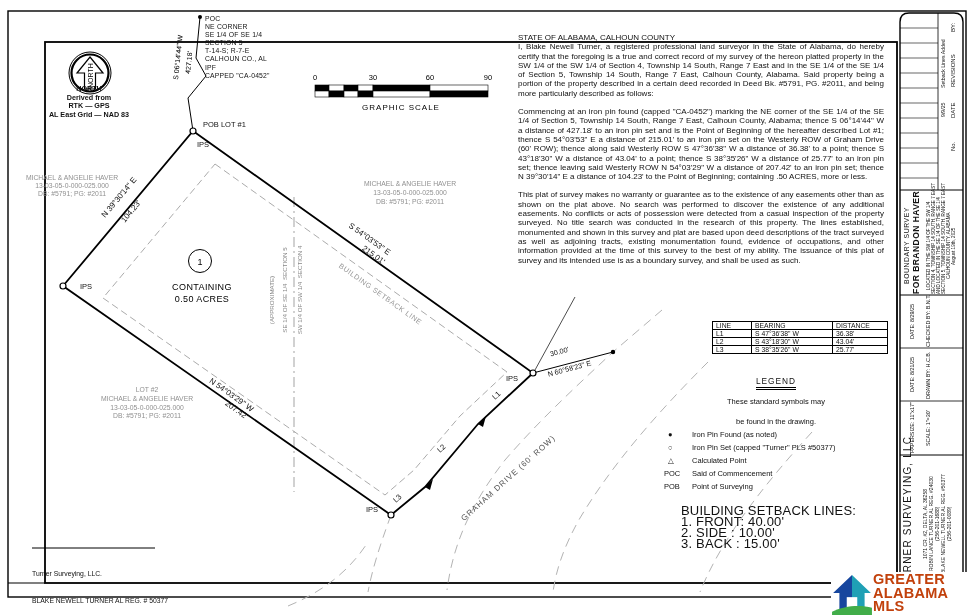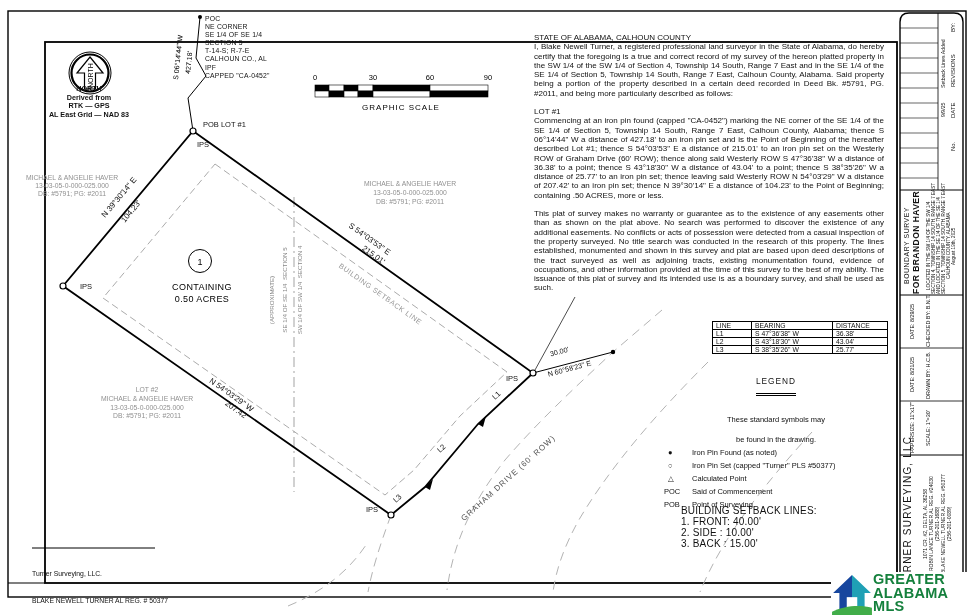--- a/index.html
+++ b/index.html
@@ -2,46 +2,46 @@
 <html><head>
 <meta charset="utf-8">
 <style>
   html,body{margin:0;padding:0;background:#e8e8e8;}
   #sheet{position:relative;width:968px;height:615px;background:#ffffff;overflow:hidden;
          font-family:"Liberation Sans",sans-serif;color:#111;}
   #platsvg{position:absolute;left:0;top:0;}
   .abs{position:absolute;}
   
   #cert{left:518px;top:33px;width:366px;font-size:8px;line-height:9.3px;text-align:justify;}
-  #cert p{margin:0 0 9px 16px;}
+  #cert p{margin:0 0 9px 0;}
   
   #pocblock{left:205px;top:15px;font-size:6.8px;line-height:8.1px;letter-spacing:.2px;}
   
   #northblock{left:28px;top:85px;width:122px;text-align:center;font-size:7.2px;line-height:8.6px;font-weight:bold;}
   
   #linetable{left:712px;top:321px;border-collapse:collapse;font-size:6.8px;}
   #linetable td,#linetable th{border:1px solid #000;padding:0 3px;height:7px;text-align:left;font-weight:normal;}
   #linetable .c1{width:32px}#linetable .c2{width:74px}#linetable .c3{width:48px}
   
   #legend{left:658px;top:377px;width:236px;font-size:7.5px;line-height:8.5px;}
-  #legend .ltitle{width:fit-content;margin:0 auto;font-size:8.3px;letter-spacing:1px;border-bottom:3px double #000;padding-bottom:7px;}
-  #legend .intro{text-align:center;margin-top:20px;}
+  #legend .ltitle{width:fit-content;margin:0 auto;font-size:8.3px;letter-spacing:1px;border-bottom:3px double #000;padding-bottom:1px;}
+  #legend .intro{text-align:center;margin-top:8px;}
   .lrow{display:flex;margin-top:4.5px;}
   .lsym{width:34px;padding-left:10px;box-sizing:border-box;}
   .ltxt{flex:1;}
   
-  #setbacks{left:681px;top:505px;font-size:10px;line-height:11px;letter-spacing:.2px;}
+  #setbacks{left:681px;top:505px;font-size:13px;line-height:11px;letter-spacing:.2px;}
   
   #surveyor{left:32px;top:551px;font-size:6.8px;line-height:9px;white-space:pre;}
   
   .vt{position:absolute;writing-mode:vertical-rl;transform:rotate(180deg);white-space:nowrap;
       text-align:center;line-height:1;}
   
   #mls{left:831px;top:572px;width:137px;height:43px;background:#fff;display:flex;align-items:center;}
-  #mlstext{font-size:14.5px;line-height:13.5px;font-weight:bold;color:#15803d;letter-spacing:.3px;}
+  #mlstext{font-size:14.5px;line-height:13.5px;font-weight:bold;color:#c2410c;letter-spacing:.3px;}
   .pre{white-space:pre;}
 </style>
 </head>
 <body>
 
 <div id="sheet">
 
   <svg id="platsvg" width="968" height="615" viewBox="0 0 968 615" font-family="Liberation Sans, sans-serif">
 
     <rect x="8" y="11" width="958" height="586" fill="none" stroke="#000" stroke-width="1.4"></rect>
@@ -180,21 +180,20 @@
     </g>
 
     <text transform="translate(510,480) rotate(-42)" text-anchor="middle" font-size="8" fill="#555" letter-spacing="1">GRAHAM DRIVE (60' ROW)</text>
 
     <line x1="575" y1="297" x2="535" y2="370" stroke="#000" stroke-width=".7"></line>
   </svg>
 
   <div class="abs" id="cert">
     <p style="margin-bottom:0;">STATE OF ALABAMA, CALHOUN COUNTY</p>
     <p>I, Blake Newell Turner, a registered professional land surveyor in the State of Alabama, do hereby certify that the foregoing is a true and correct record of my survey of the hereon platted property in the SW 1/4 of the SW 1/4 of Section 4, Township 14 South, Range 7 East and in the SE 1/4 of the SE 1/4 of Section 5, Township 14 South, Range 7 East, Calhoun County, Alabama. Said property being a portion of the property described in a certain deed recorded in Deed Bk. #5791, PG. #2011, and being more particularly described as follows:</p>
-    <p style="margin-bottom:0;">LOT #1</p>
     <p>Commencing at an iron pin found (capped "CA-0452") marking the NE corner of the SE 1/4 of the SE 1/4 of Section 5, Township 14 South, Range 7 East, Calhoun County, Alabama; thence S 06°14'44" W a distance of 427.18' to an iron pin set and is the Point of Beginning of the hereafter described Lot #1; thence S 54°03'53" E a distance of 215.01' to an iron pin set on the Westerly ROW of Graham Drive (60' ROW); thence along said Westerly ROW S 47°36'38" W a distance of 36.38' to a point; thence S 43°18'30" W a distance of 43.04' to a point; thence S 38°35'26" W a distance of 25.77' to an iron pin set; thence leaving said Westerly ROW N 54°03'29" W a distance of 207.42' to an iron pin set; thence N 39°30'14" E a distance of 104.23' to the Point of Beginning; containing .50 ACRES, more or less.</p>
     <p>This plat of survey makes no warranty or guarantee as to the existence of any easements other than as shown on the plat above. No search was performed to discover the existence of any additional easements. No conflicts or acts of possession were detected from a casual inspection of the property surveyed. No title search was conducted in the research of this property. The lines established, monumented and shown in this survey and plat are based upon deed descriptions of the tract surveyed as well as adjoining tracts, existing monumentation found, evidence of occupations, and other information provided at the time of this survey to the best of my ability. The issuance of this plat of survey and its intended use is as a boundary survey, and shall be used as such.</p>
   </div>
 
   <div class="abs" id="pocblock">
     <div>POC</div>
     <div>NE CORNER</div>
     <div>SE 1/4 OF SE 1/4</div>
     <div>SECTION 5</div>
     <div>T-14-S; R-7-E</div>

